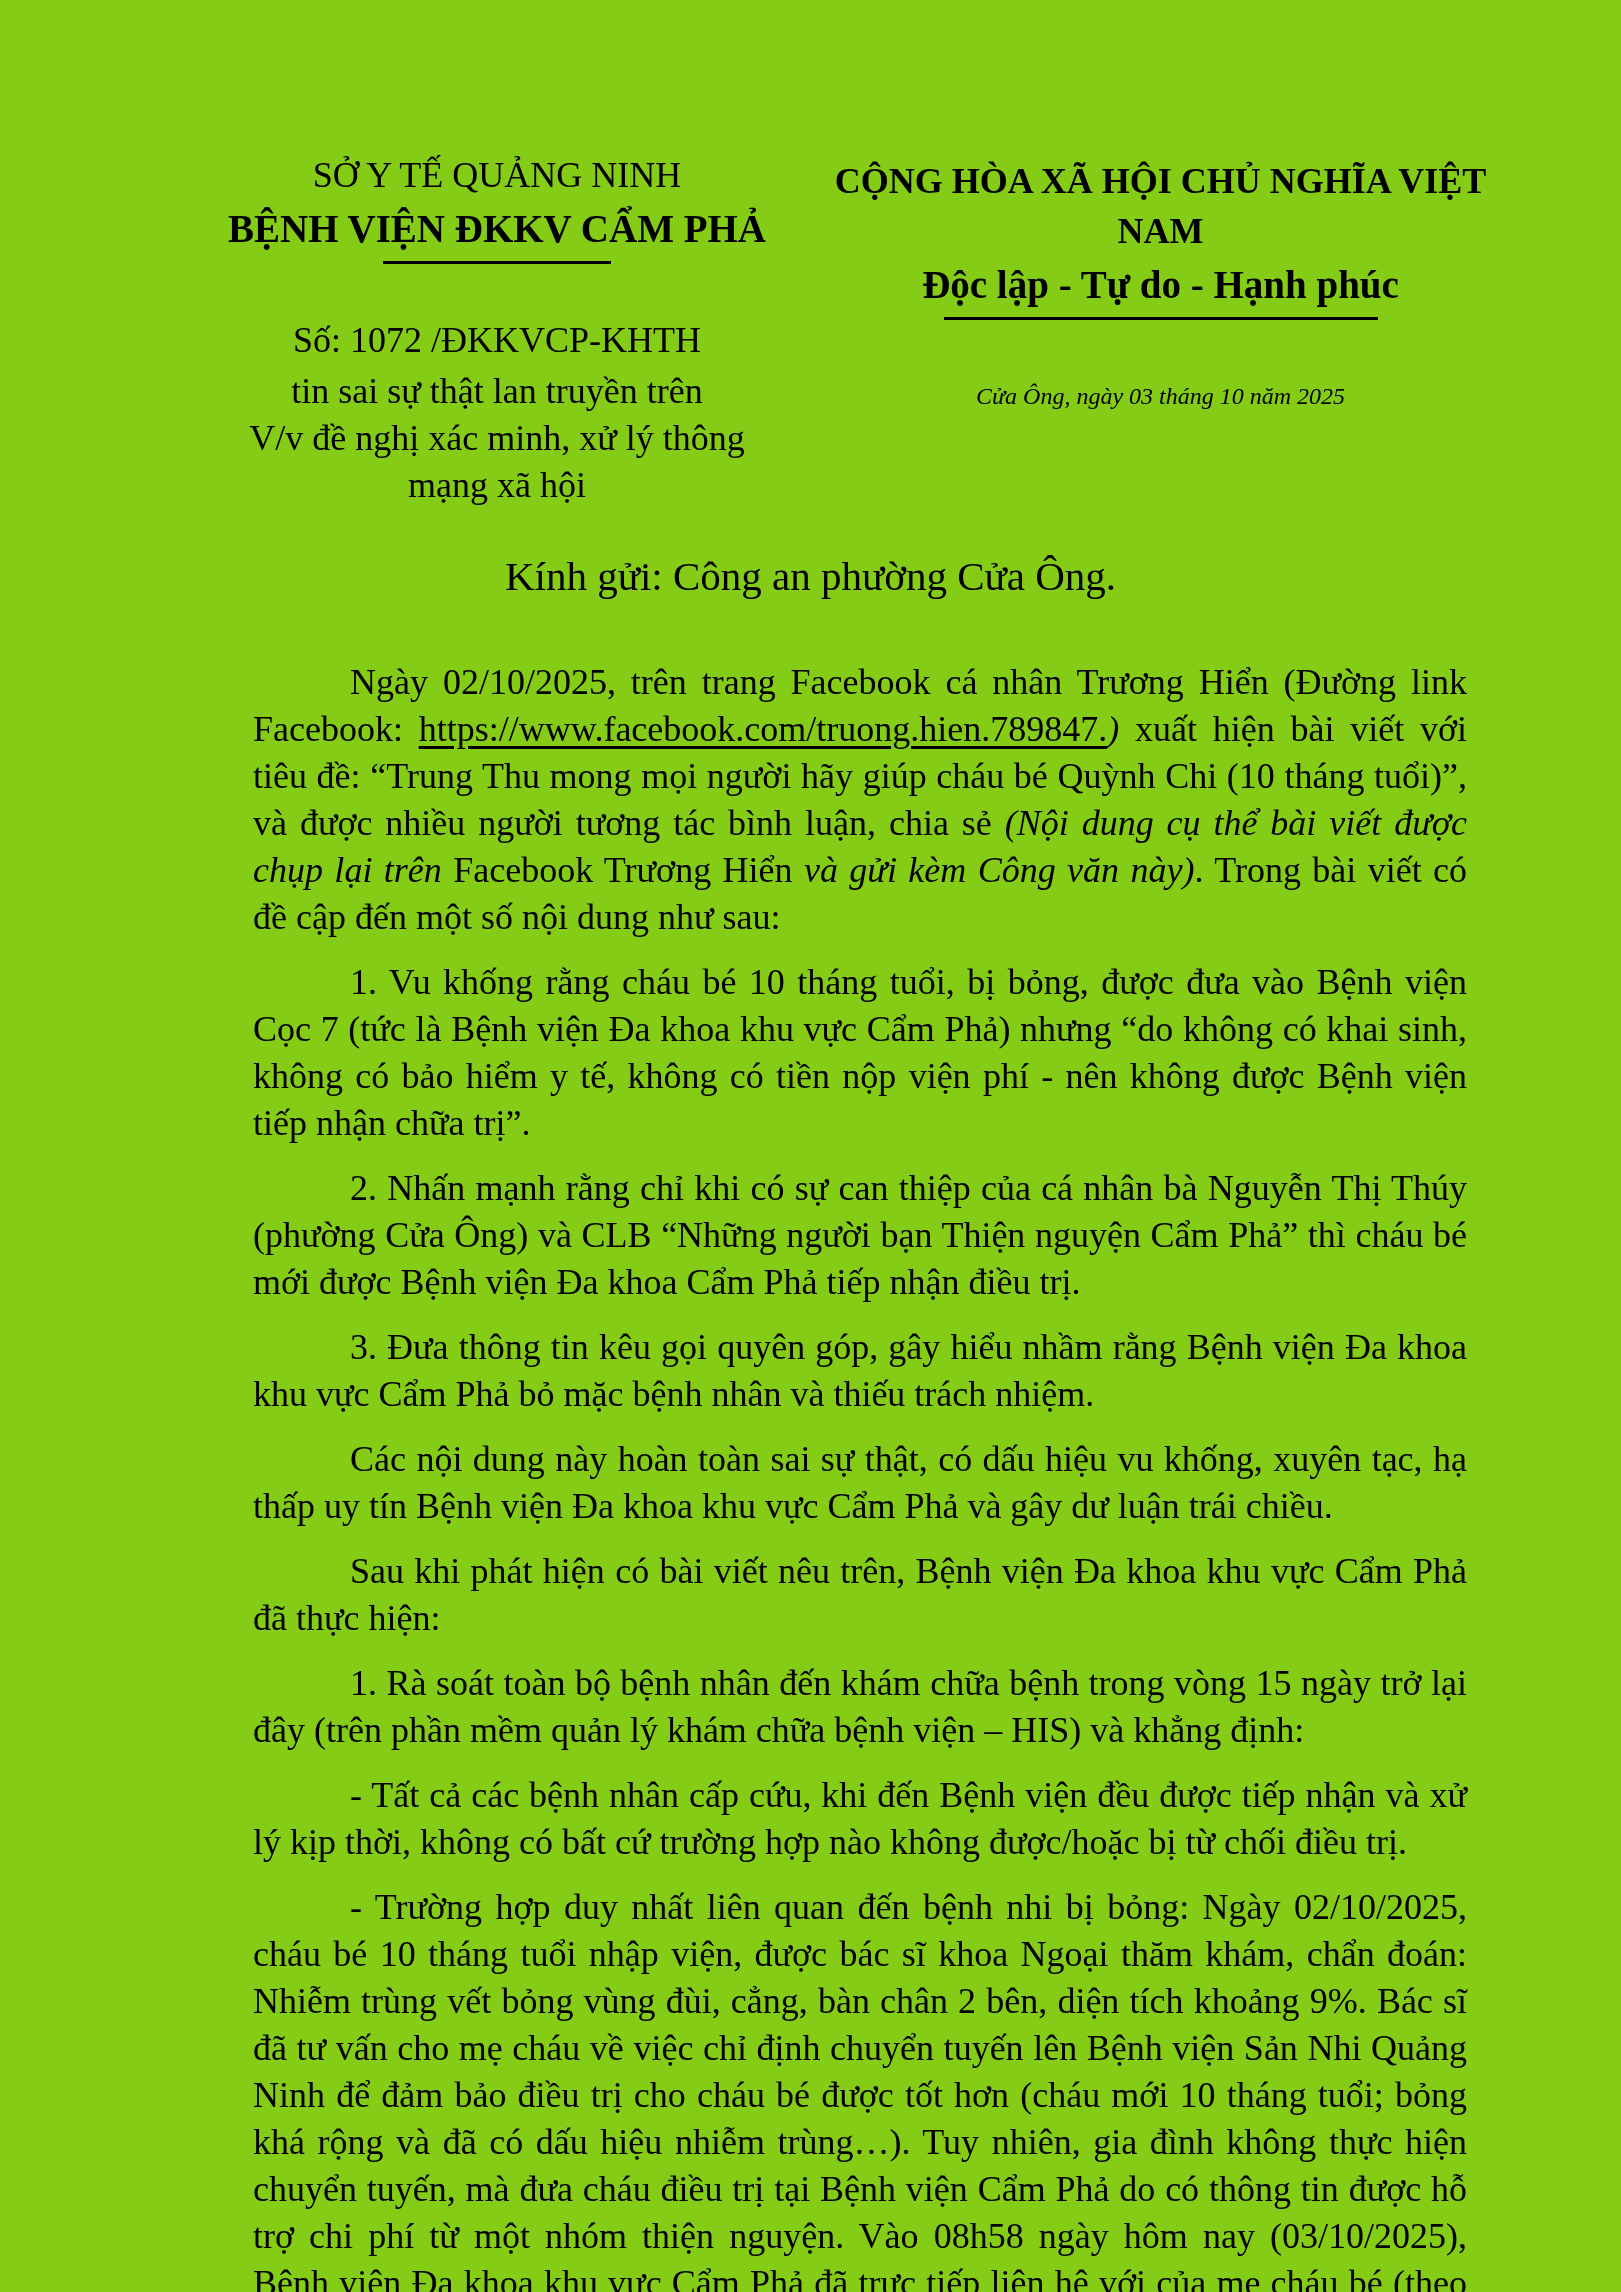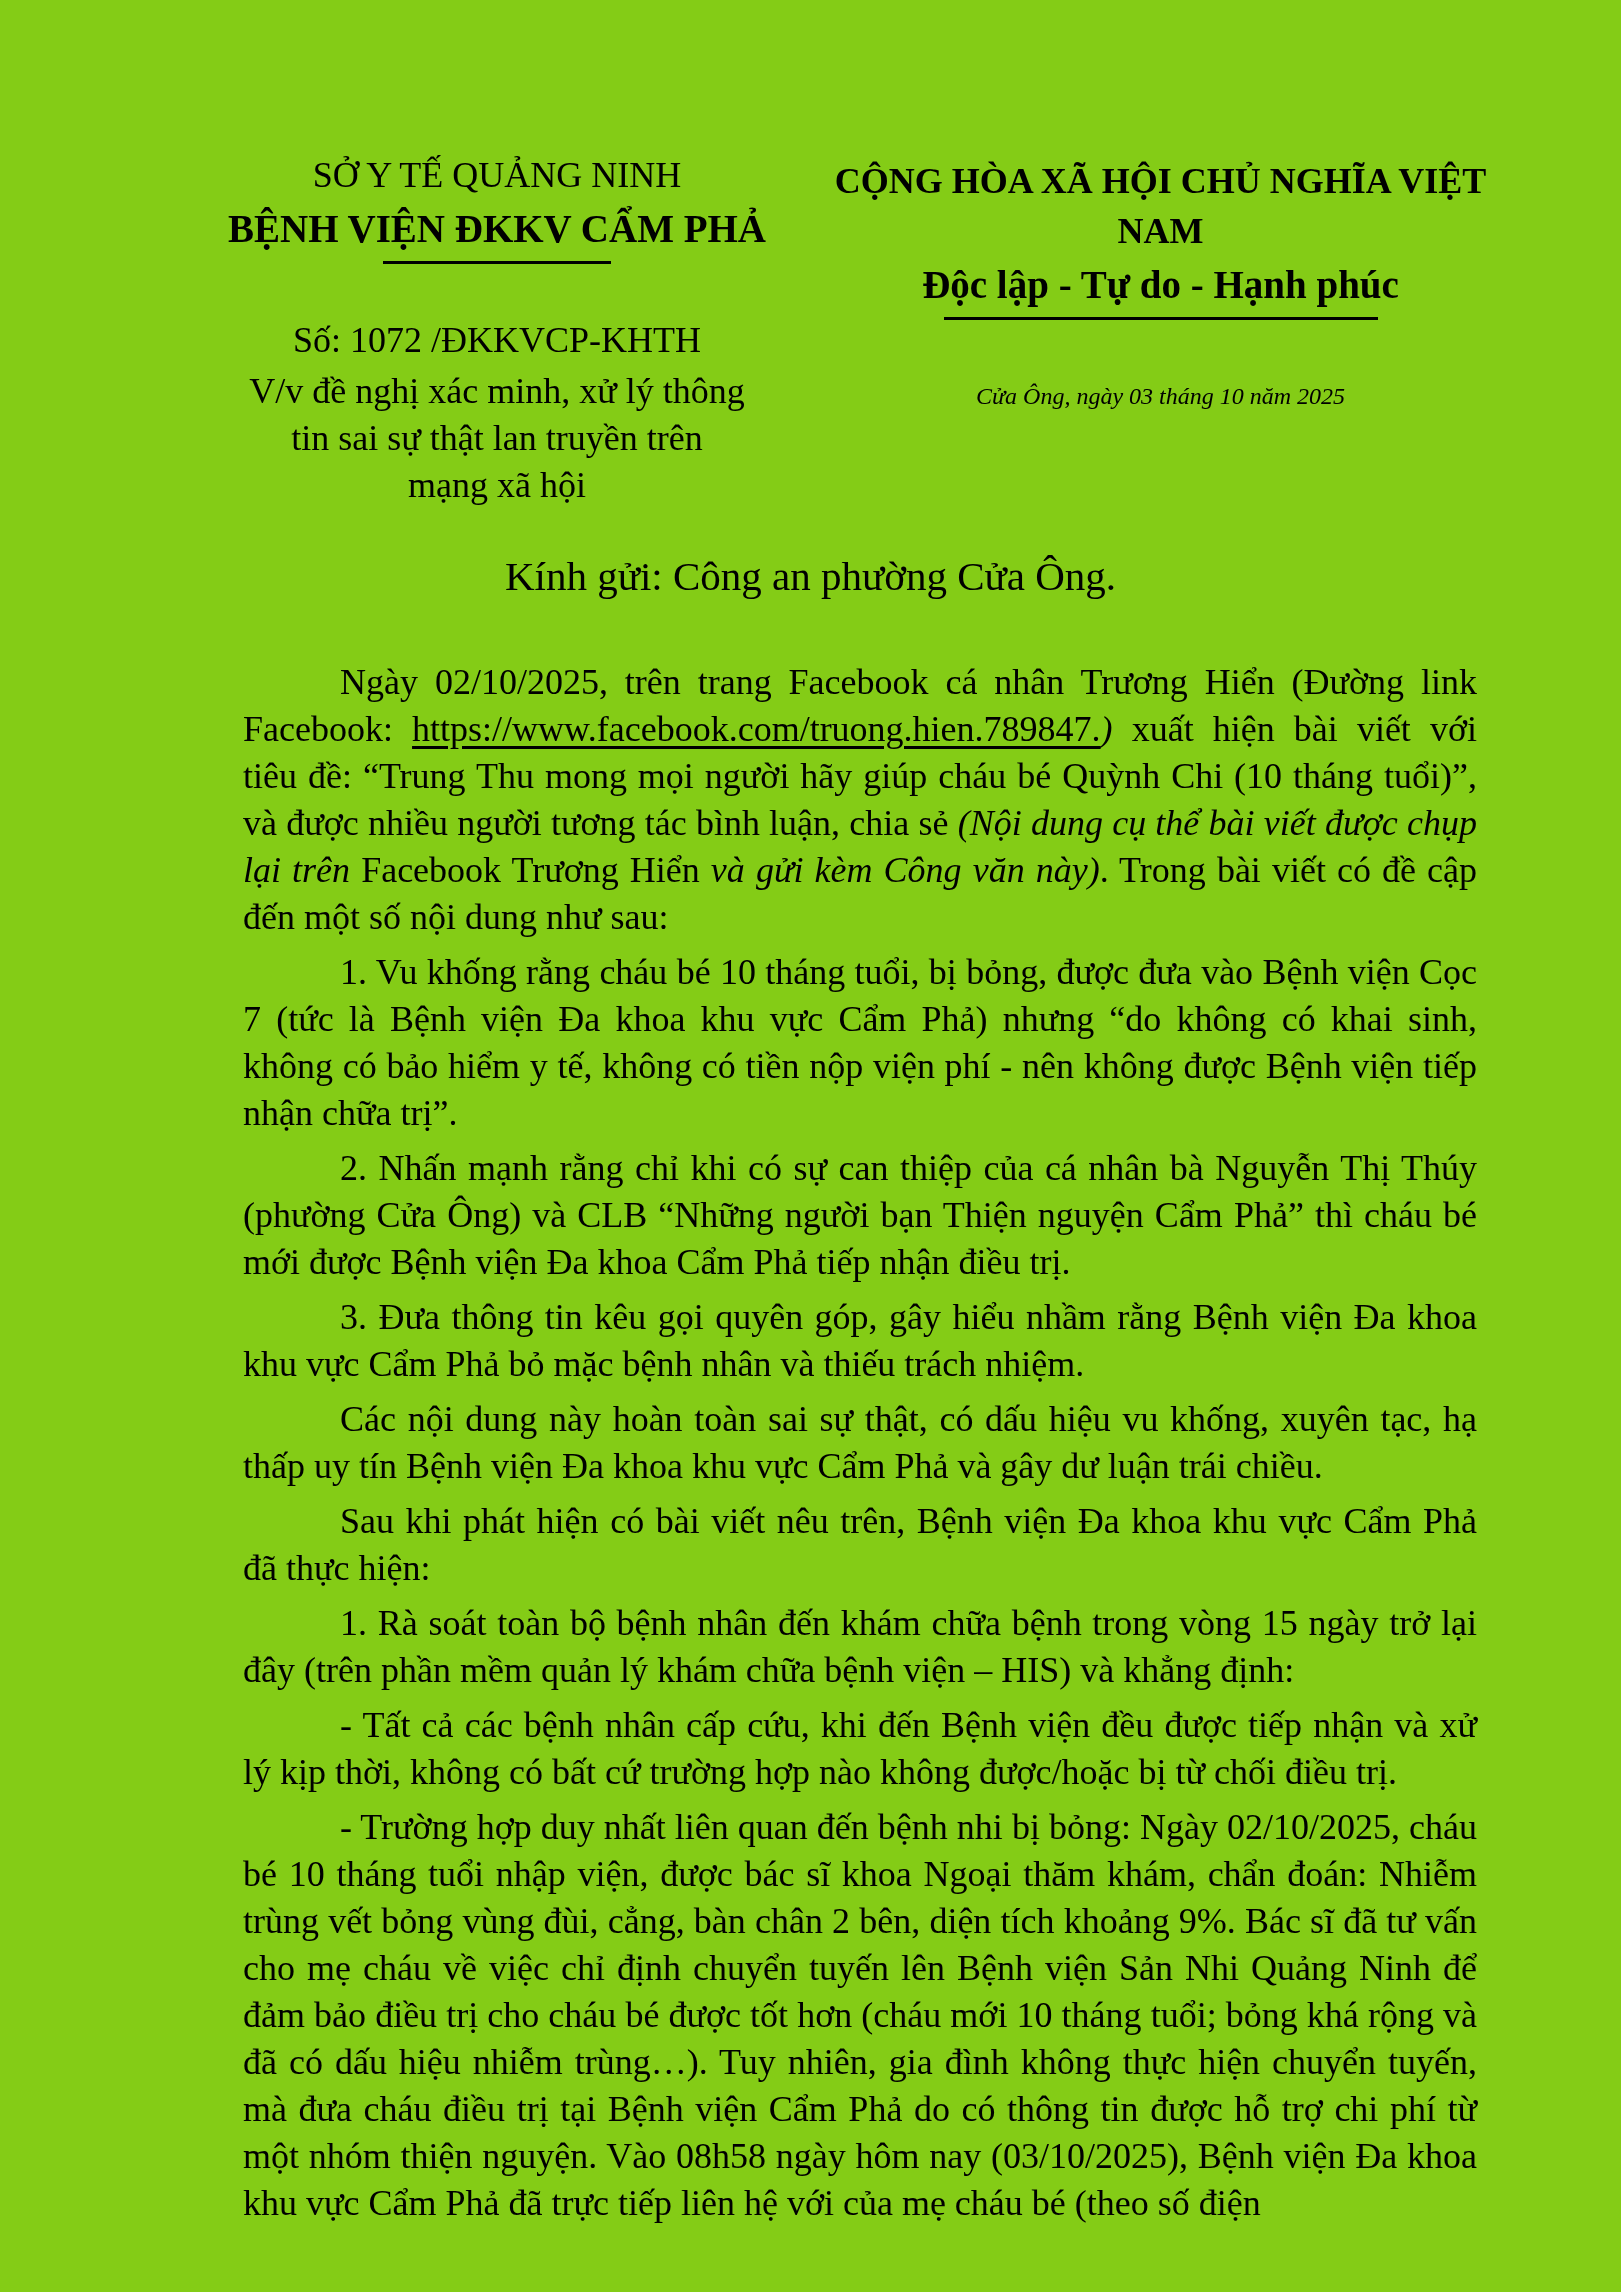--- a/index.html
+++ b/index.html
@@ -49,42 +49,42 @@
     line-height:52px;
   }
   
   .body-text{
     margin:57px 136px 0 235px;
     font-size:36px;
     line-height:47px;
     text-align:justify;
   }
   .para{
-    margin:8px;
+    margin:18px;
     text-indent:97px;
   }
   .it{font-style:italic;}
   .un{text-decoration:underline;text-decoration-thickness:2.7px;text-underline-offset:5.4px;}
 </style>
 </head>
 <body>
 
 <div class="page">
 
   <div class="header-row">
 
     <div class="header-left">
       <div class="h-line1">SỞ Y TẾ QUẢNG NINH</div>
       <div class="h-line2">BỆNH VIỆN ĐKKV CẨM PHẢ</div>
       <div class="rule rule-left"></div>
       <div class="h-row2">
         <div class="doc-number">Số: 1072 /ĐKKVCP-KHTH</div>
         <div class="doc-subject">
+            <div>tin sai sự thật lan truyền trên</div>
             <div>V/v đề nghị xác minh, xử lý thông</div>
-            <div>tin sai sự thật lan truyền trên</div>
             <div>mạng xã hội</div>
           </div>
       </div>
     </div>
 
     <div class="header-right">
       <div class="h-line1-bold">CỘNG HÒA XÃ HỘI CHỦ NGHĨA VIỆT NAM</div>
       <div class="h-line2r">Độc lập - Tự do - Hạnh phúc</div>
       <div class="rule rule-right"></div>
       <div class="h-row2">

